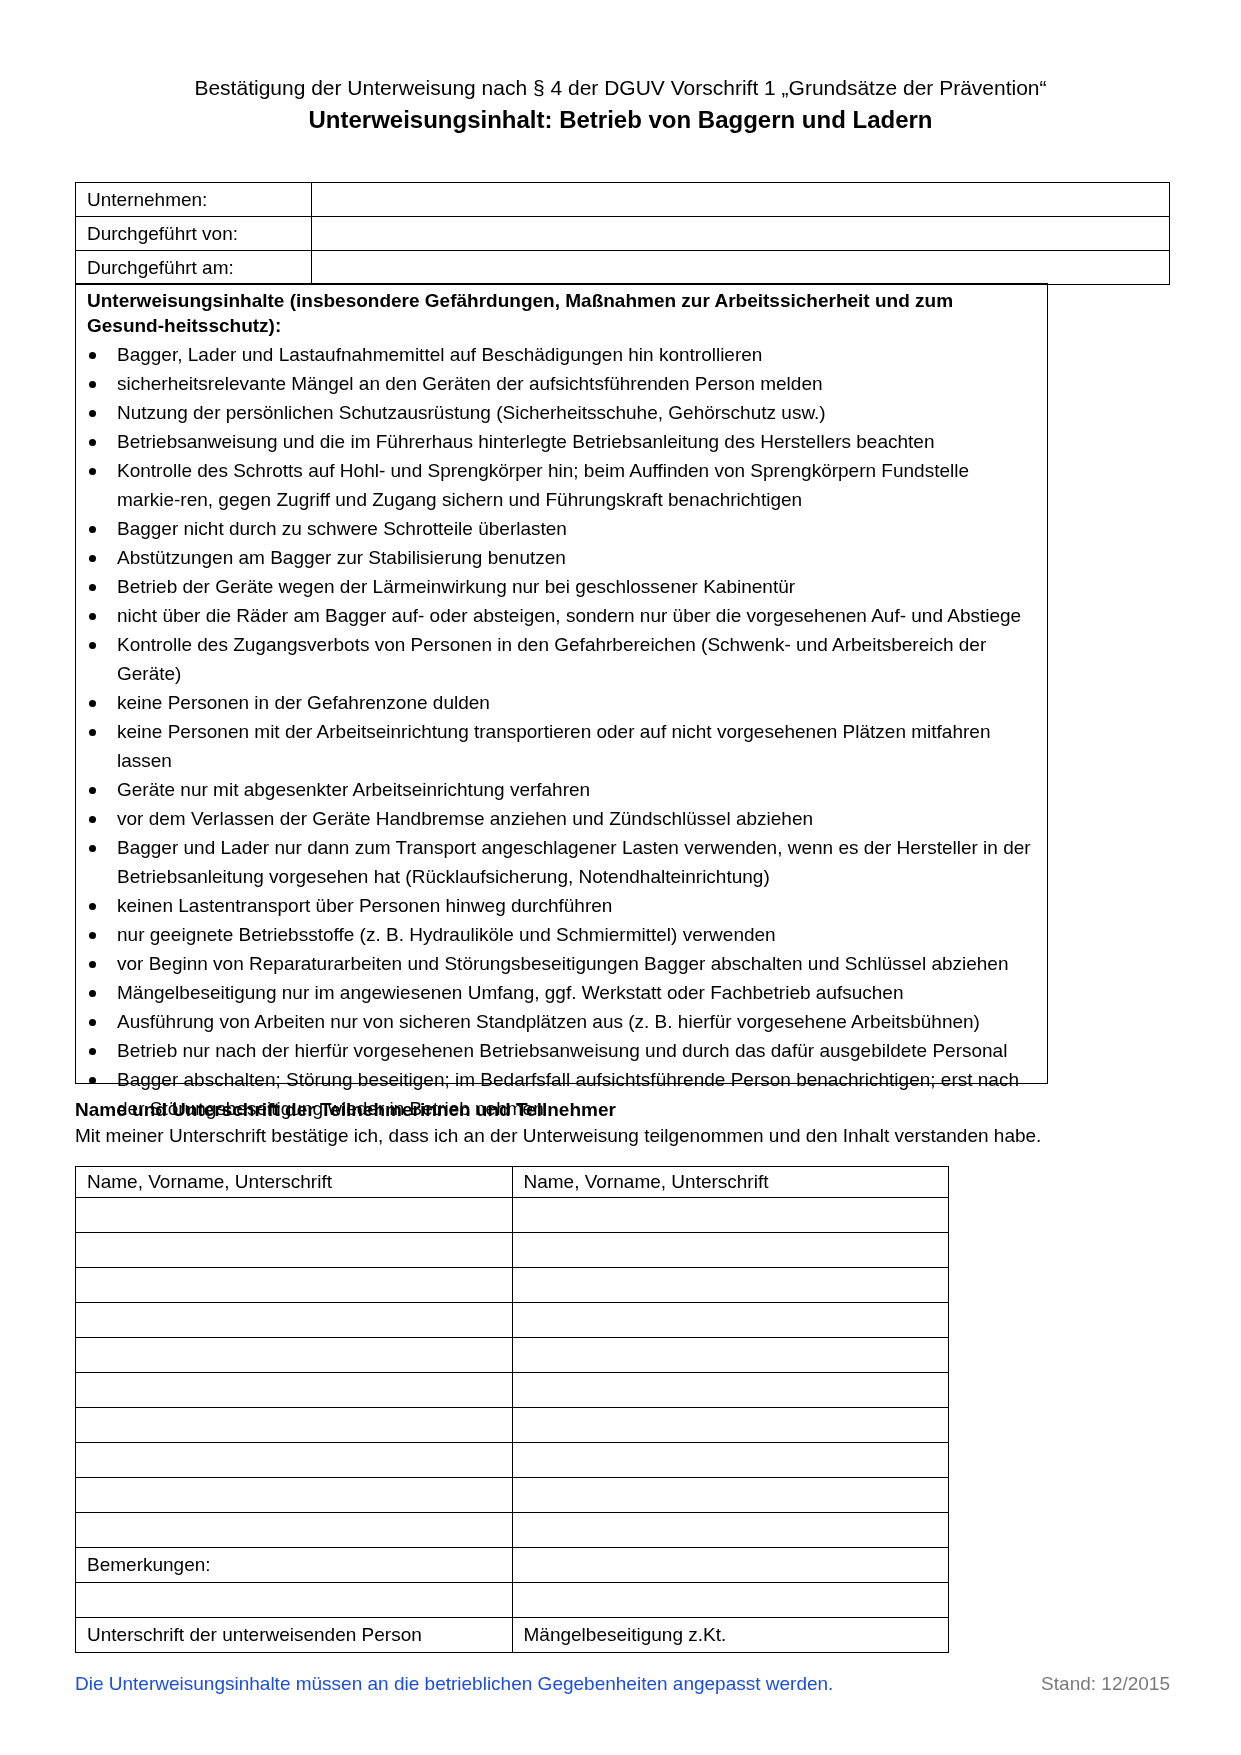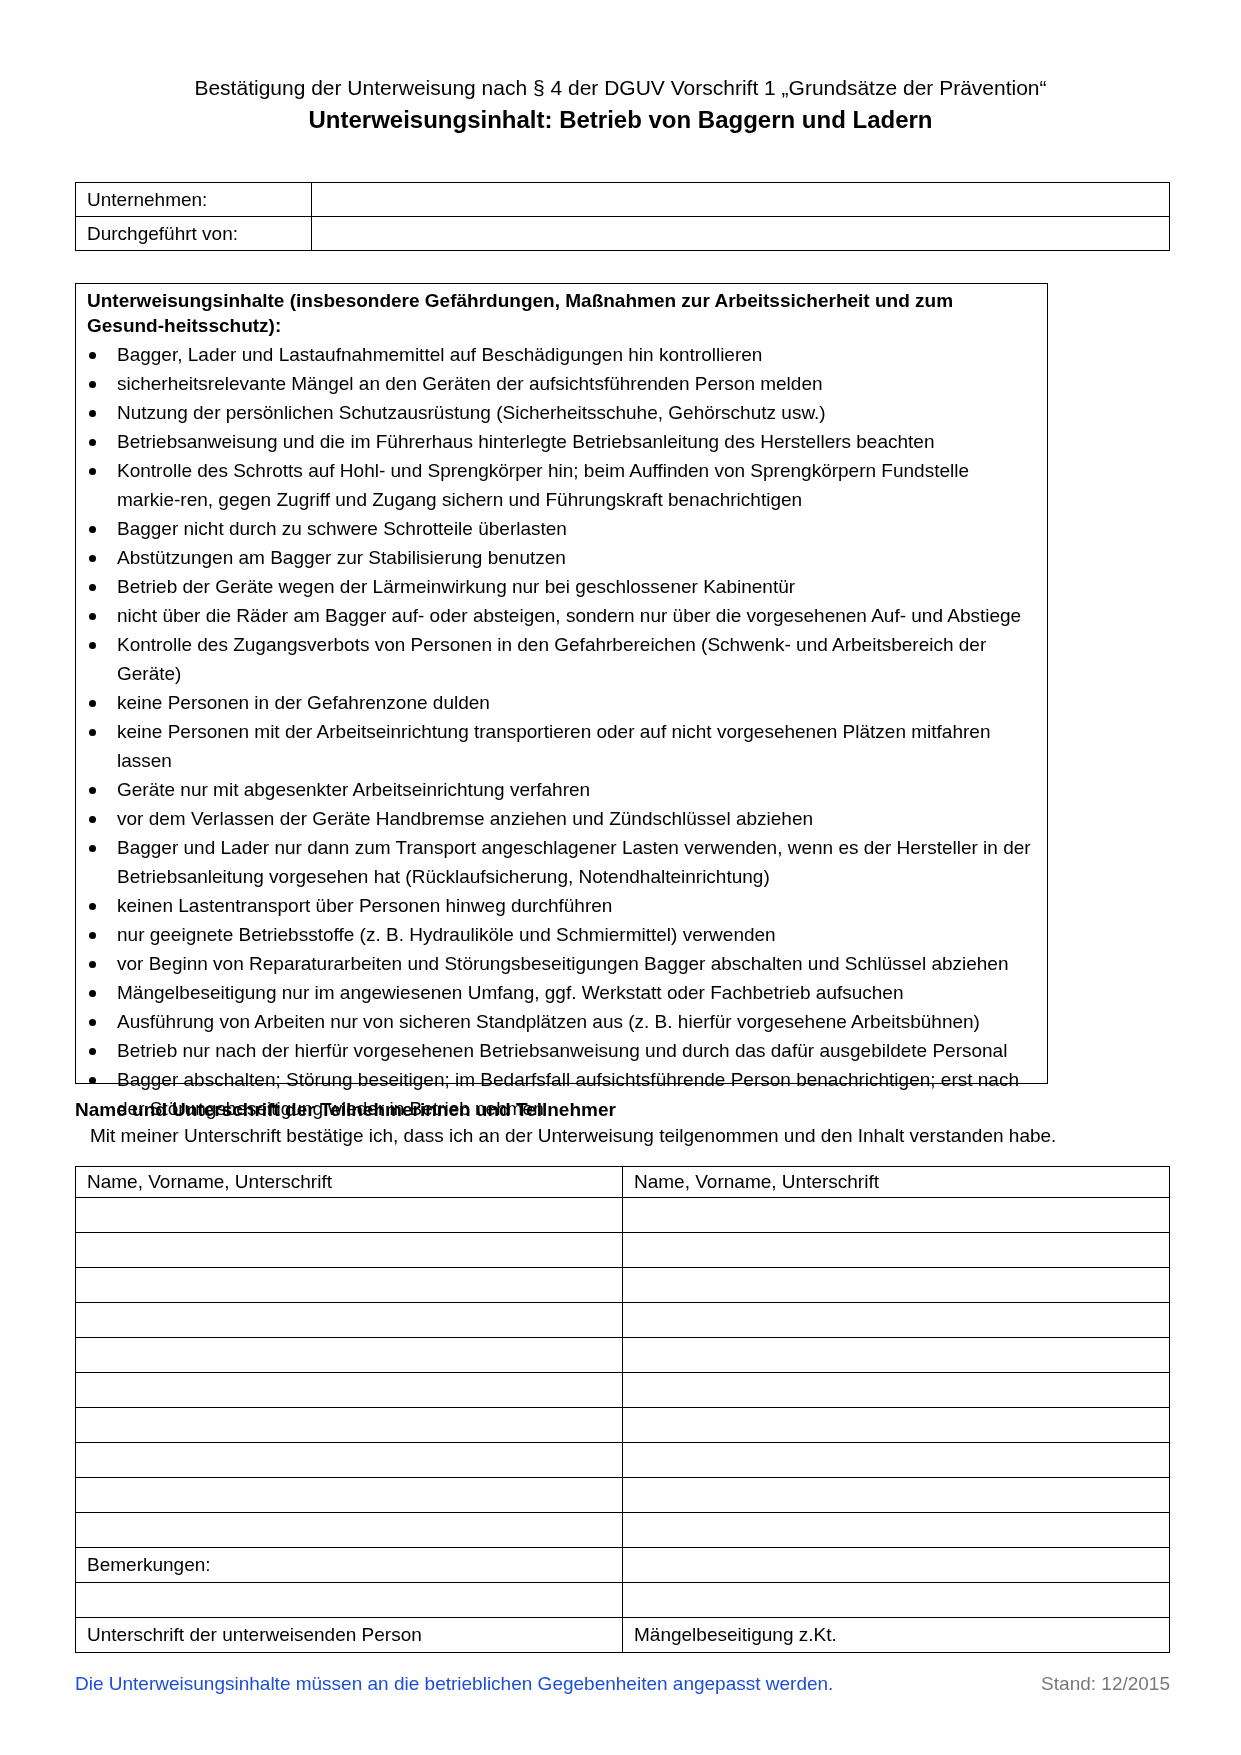--- a/index.html
+++ b/index.html
@@ -25,24 +25,24 @@
   }
   .contents .heading { font-weight: bold; line-height: 25px; margin-bottom: 2px; }
   .contents ul { list-style: none; margin: 0; padding: 0; }
   .contents li { position: relative; padding-left: 30px; }
   .contents li .bullet {
     position: absolute; left: 2px; top: 12px; width: 7px; height: 7px;
     border-radius: 50%; background: #000;
   }
 
   .sig-heading { position: absolute; left: 75px; top: 1099px; font-size: 19px; font-weight: bold; }
-  .sig-note { position: absolute; left: 90px; top: 1125px; font-size: 19px; }
+  .sig-note { position: absolute; left: 75px; top: 1125px; font-size: 19px; }
 
   table.sig {
-    position: absolute; left: 75px; top: 1166px; width: 1095px;
+    position: absolute; left: 75px; top: 1166px; width: 874px;
     border-collapse: collapse; font-size: 19px;
   }
   table.sig td { border: 1.5px solid #000; height: 34px; padding: 0 11px; vertical-align: middle; width: 50%; }
   table.sig tr.header td { height: 30px; }
 
   .footer-note { position: absolute; left: 75px; top: 1673px; font-size: 19px; color: #1d4ed8; }
   .footer-date { position: absolute; right: 71px; top: 1673px; font-size: 19px; color: #7a7a7a; }
 </style>
 </head>
 <body>
@@ -51,20 +51,24 @@
 <div class="page-header title">Unterweisungsinhalt: Betrieb von Baggern und Ladern</div>
 
 <table class="info">
   <tbody>
       <tr>
     <td class="label">Unternehmen:</td>
     <td></td>
   </tr>
   <tr>
     <td class="label">Durchgeführt von:</td>
+    <td></td>
+  </tr>
+  <tr>
+    <td class="label">Durchgeführt am:</td>
     <td></td>
   </tr>
 </tbody>
   </table>
 
 <div class="contents">
   <div class="heading">Unterweisungsinhalte (insbesondere Gefährdungen, Maßnahmen zur Arbeitssicherheit und zum Gesund-heitsschutz):</div>
   <ul>
     <li><span class="bullet"></span><span>Bagger, Lader und Lastaufnahmemittel auf Beschädigungen hin kontrollieren</span></li>
     <li><span class="bullet"></span><span>sicherheitsrelevante Mängel an den Geräten der aufsichtsführenden Person melden</span></li>

